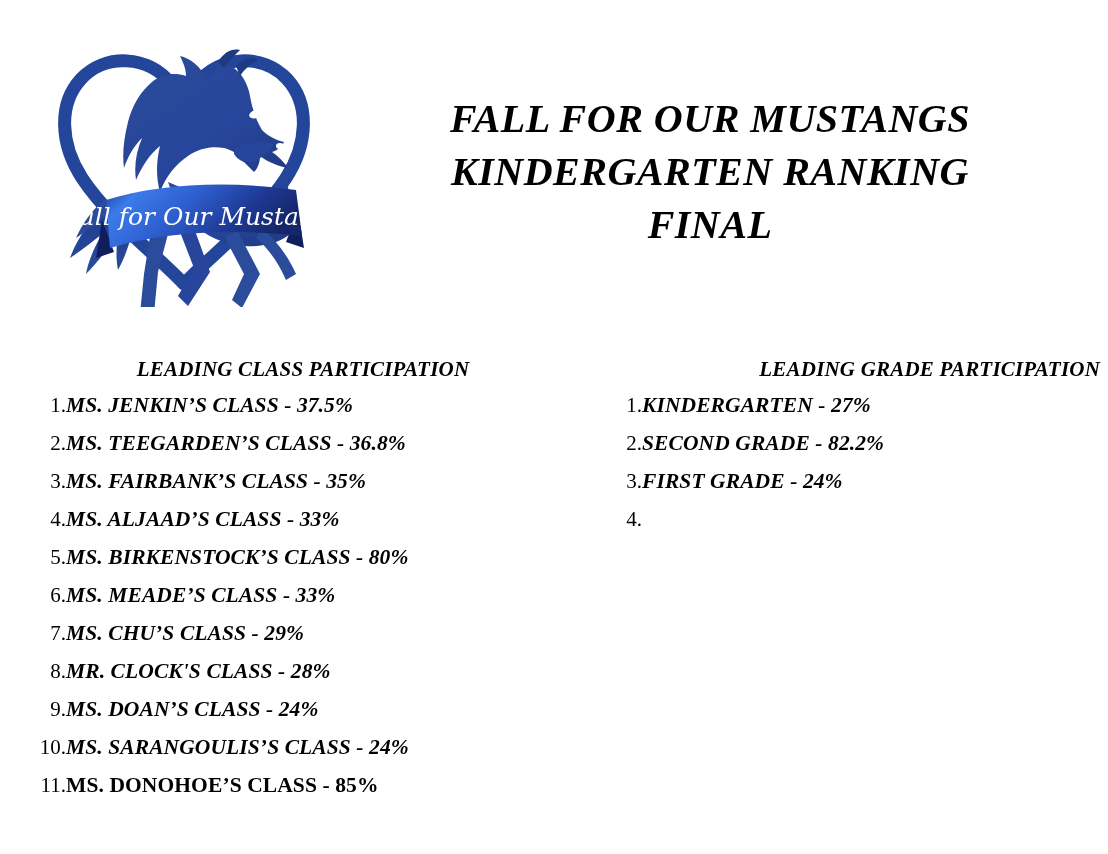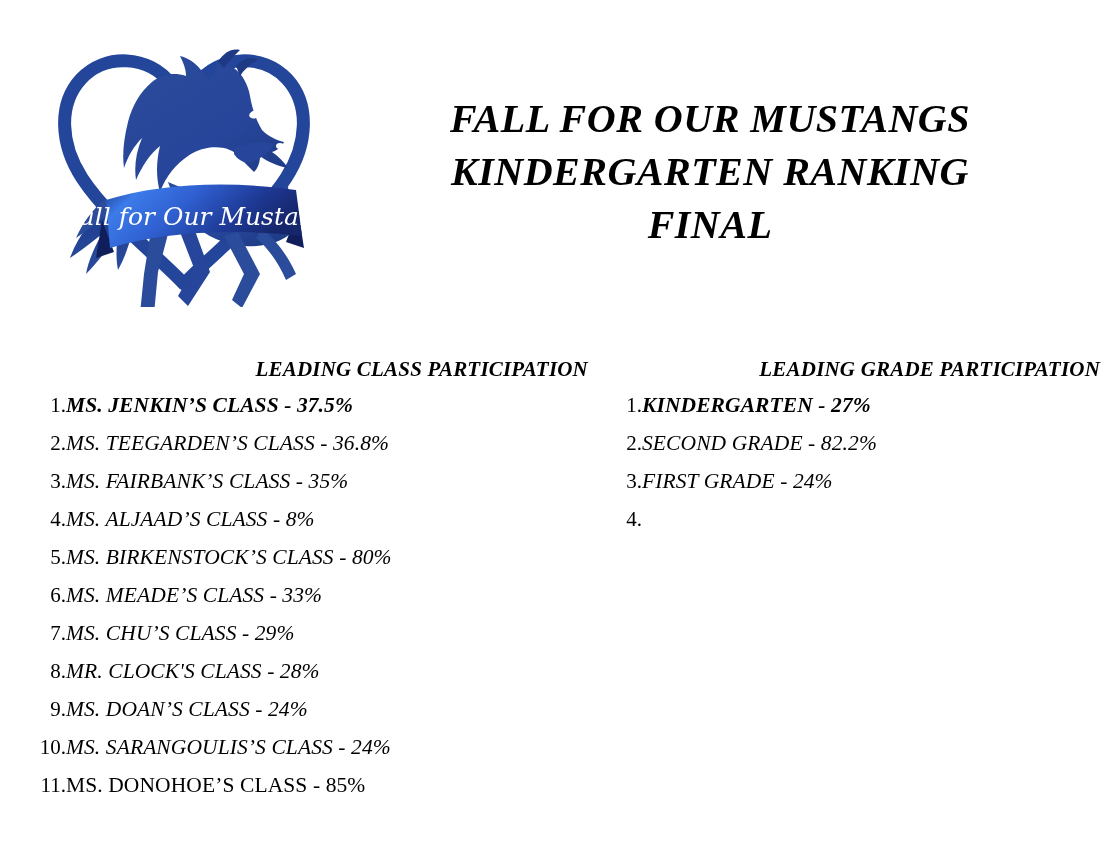--- a/index.html
+++ b/index.html
@@ -57,21 +57,21 @@
   .column { position: absolute; top: 0; }
   #column-class { left: 18px;  width: 570px; }
   #column-grade { left: 600px; width: 500px; }
 
   .col-header {
     font-family: "Liberation Serif", "DejaVu Serif", serif;
     font-weight: bold;
     font-style: italic;
     font-size: 21px;
     line-height: 34px;
-    text-align: right;
+    text-align: center;
     white-space: nowrap;
     letter-spacing: 0.2px;
   }
   #column-grade .col-header { text-align: right; padding-left: 14px; }
 
   .rank-list {
     list-style: none;
     margin: 0;
     padding: 0;
   }
@@ -90,21 +90,21 @@
     text-align: right;
     flex: 0 0 auto;
   }
   #column-class .rank-num { width: 48px; }
   #column-grade .rank-num { width: 42px; }
 
   .rank-text {
     font-family: "Liberation Serif", "DejaVu Serif", serif;
     font-size: 21.5px;
     font-style: italic;
-    font-weight: normal;
+    font-weight: bold;
     letter-spacing: 0.1px;
   }
   .rank-row.is-bold .rank-text { font-weight: bold; }
   .rank-row.is-upright .rank-text { font-style: normal; }
   .rank-row.is-upright .rank-num { font-style: normal; }
 </style>
 </head>
 <body>
 
 <div id="logo-block">
@@ -226,21 +226,21 @@
         <li class="rank-row">
           <span class="rank-num">2.</span>
           <span class="rank-text">MS. TEEGARDEN’S CLASS - 36.8%</span>
         </li>
         <li class="rank-row">
           <span class="rank-num">3.</span>
           <span class="rank-text">MS. FAIRBANK’S CLASS - 35%</span>
         </li>
         <li class="rank-row">
           <span class="rank-num">4.</span>
-          <span class="rank-text">MS. ALJAAD’S CLASS - 8%</span>
+          <span class="rank-text">MS. ALJAAD’S CLASS - 33%</span>
         </li>
         <li class="rank-row">
           <span class="rank-num">5.</span>
           <span class="rank-text">MS. BIRKENSTOCK’S CLASS - 80%</span>
         </li>
         <li class="rank-row">
           <span class="rank-num">6.</span>
           <span class="rank-text">MS. MEADE’S CLASS - 33%</span>
         </li>
         <li class="rank-row">

